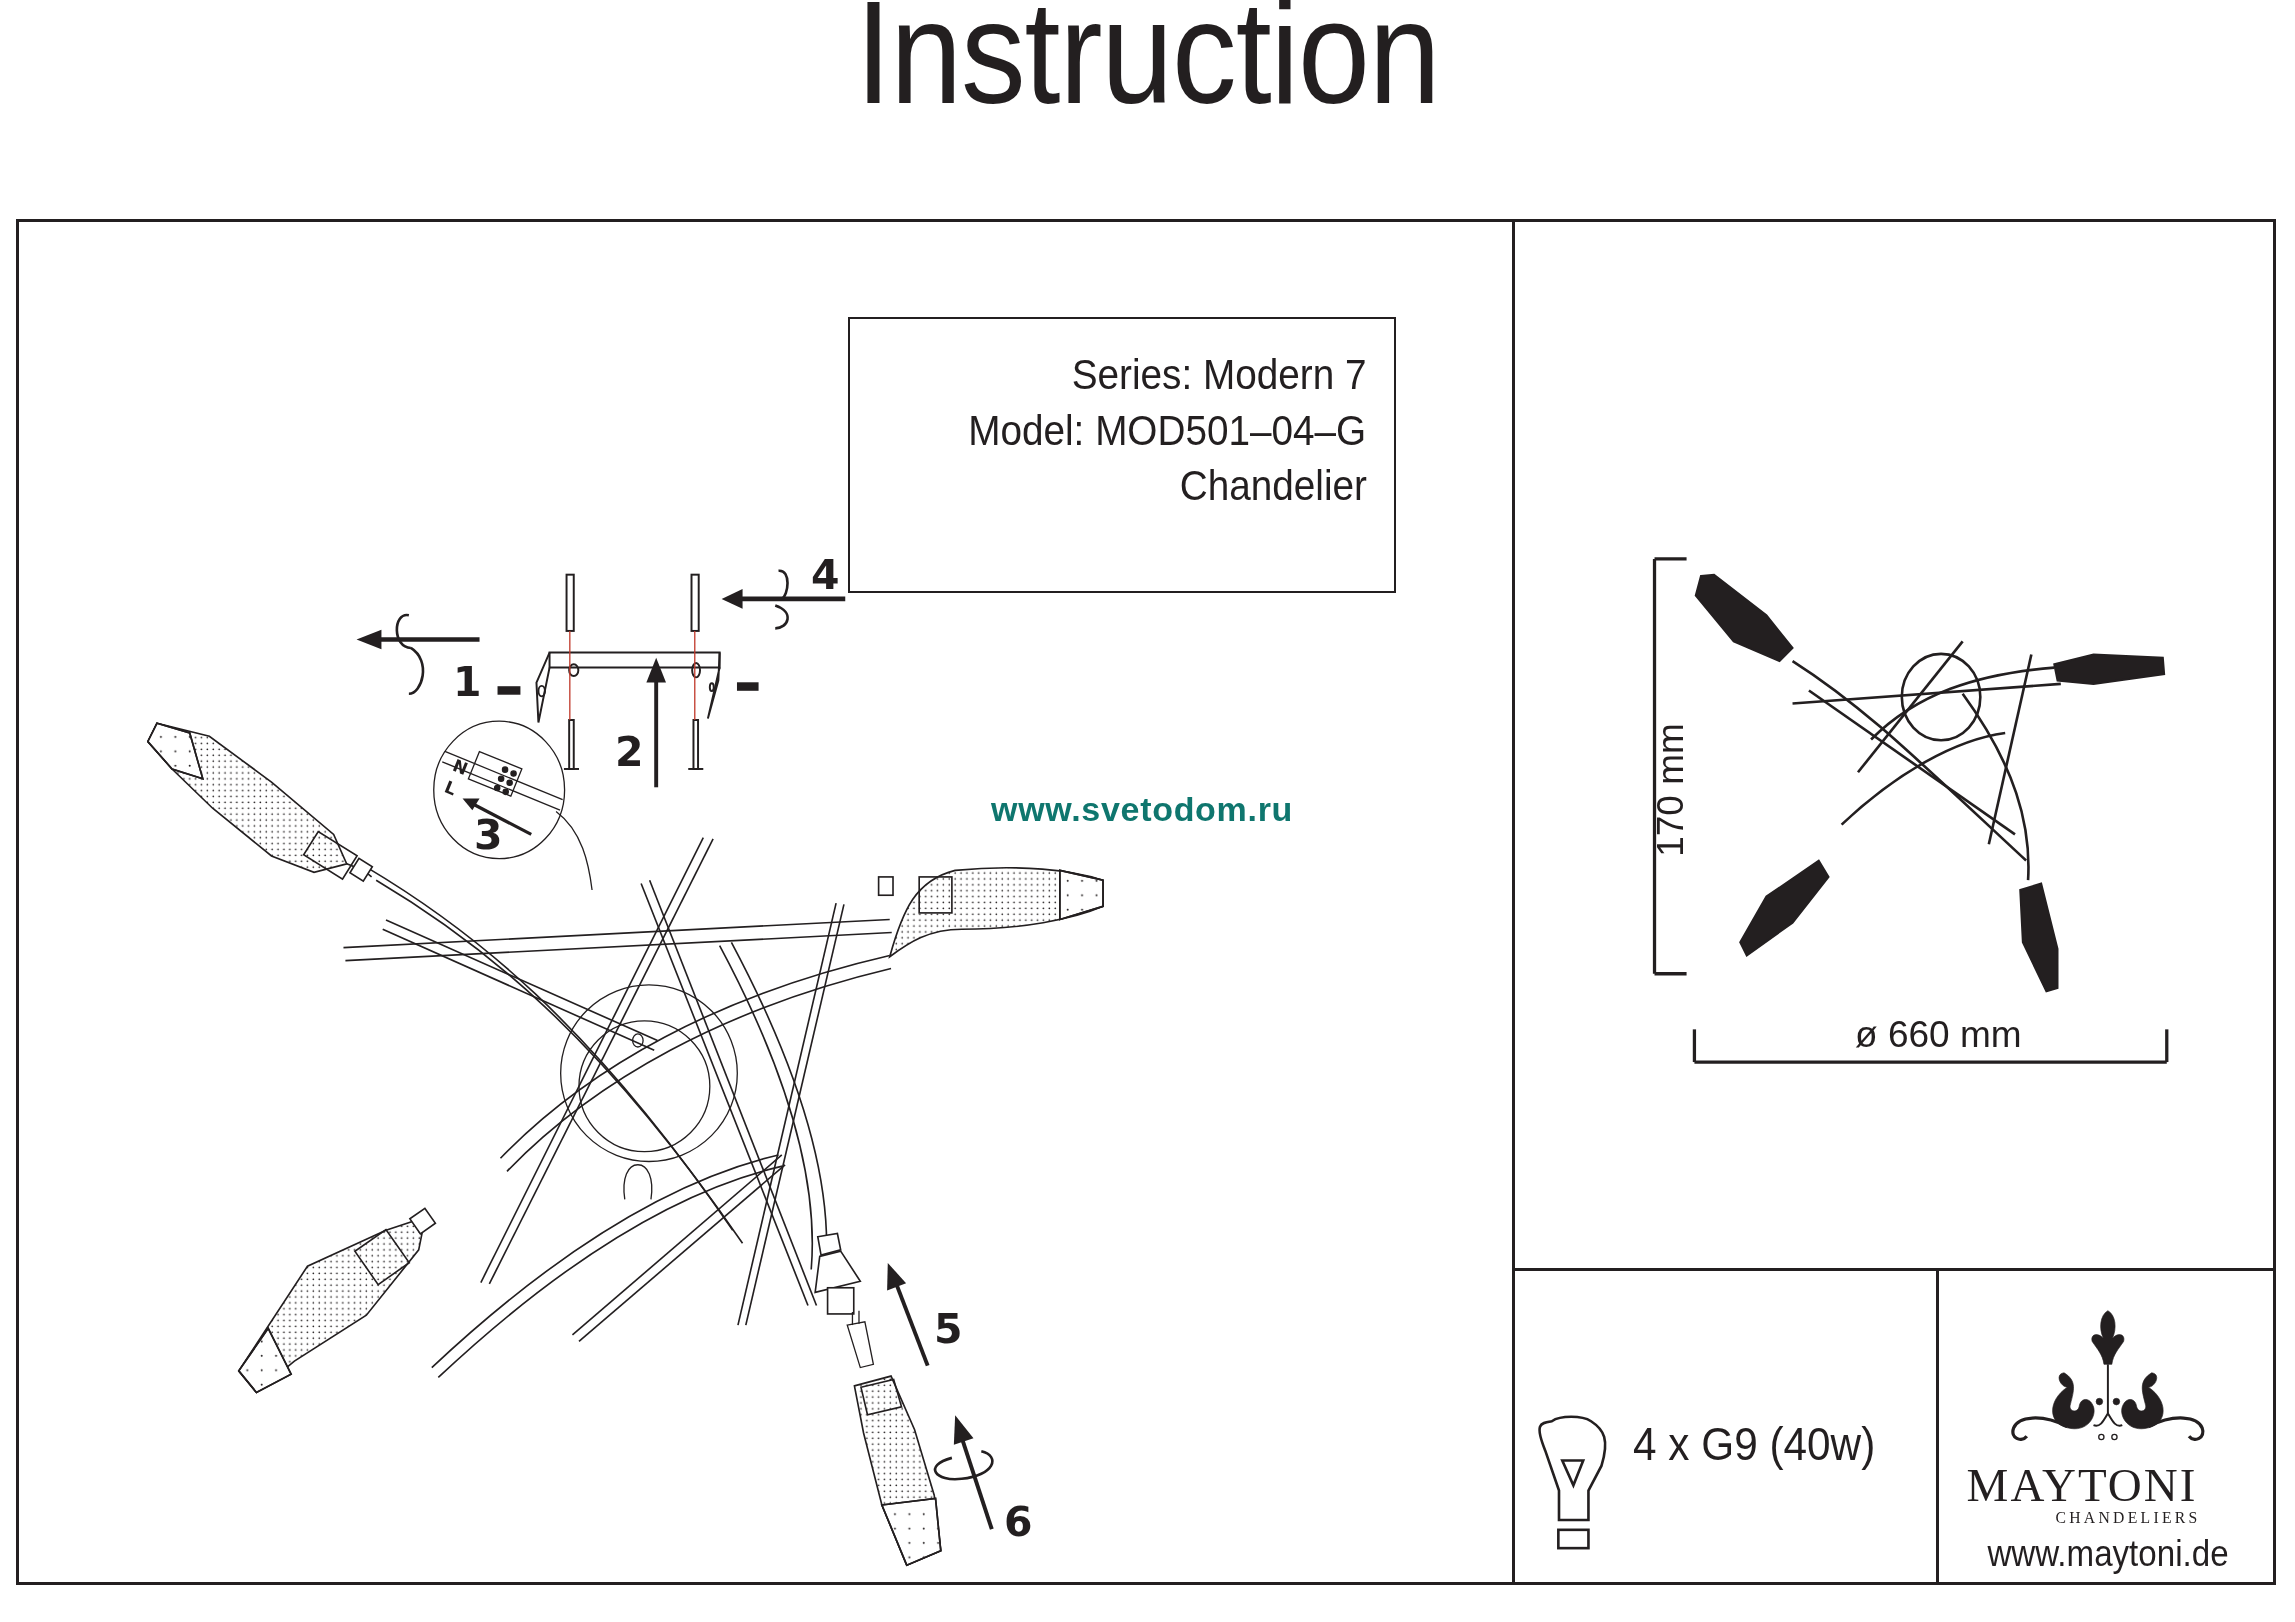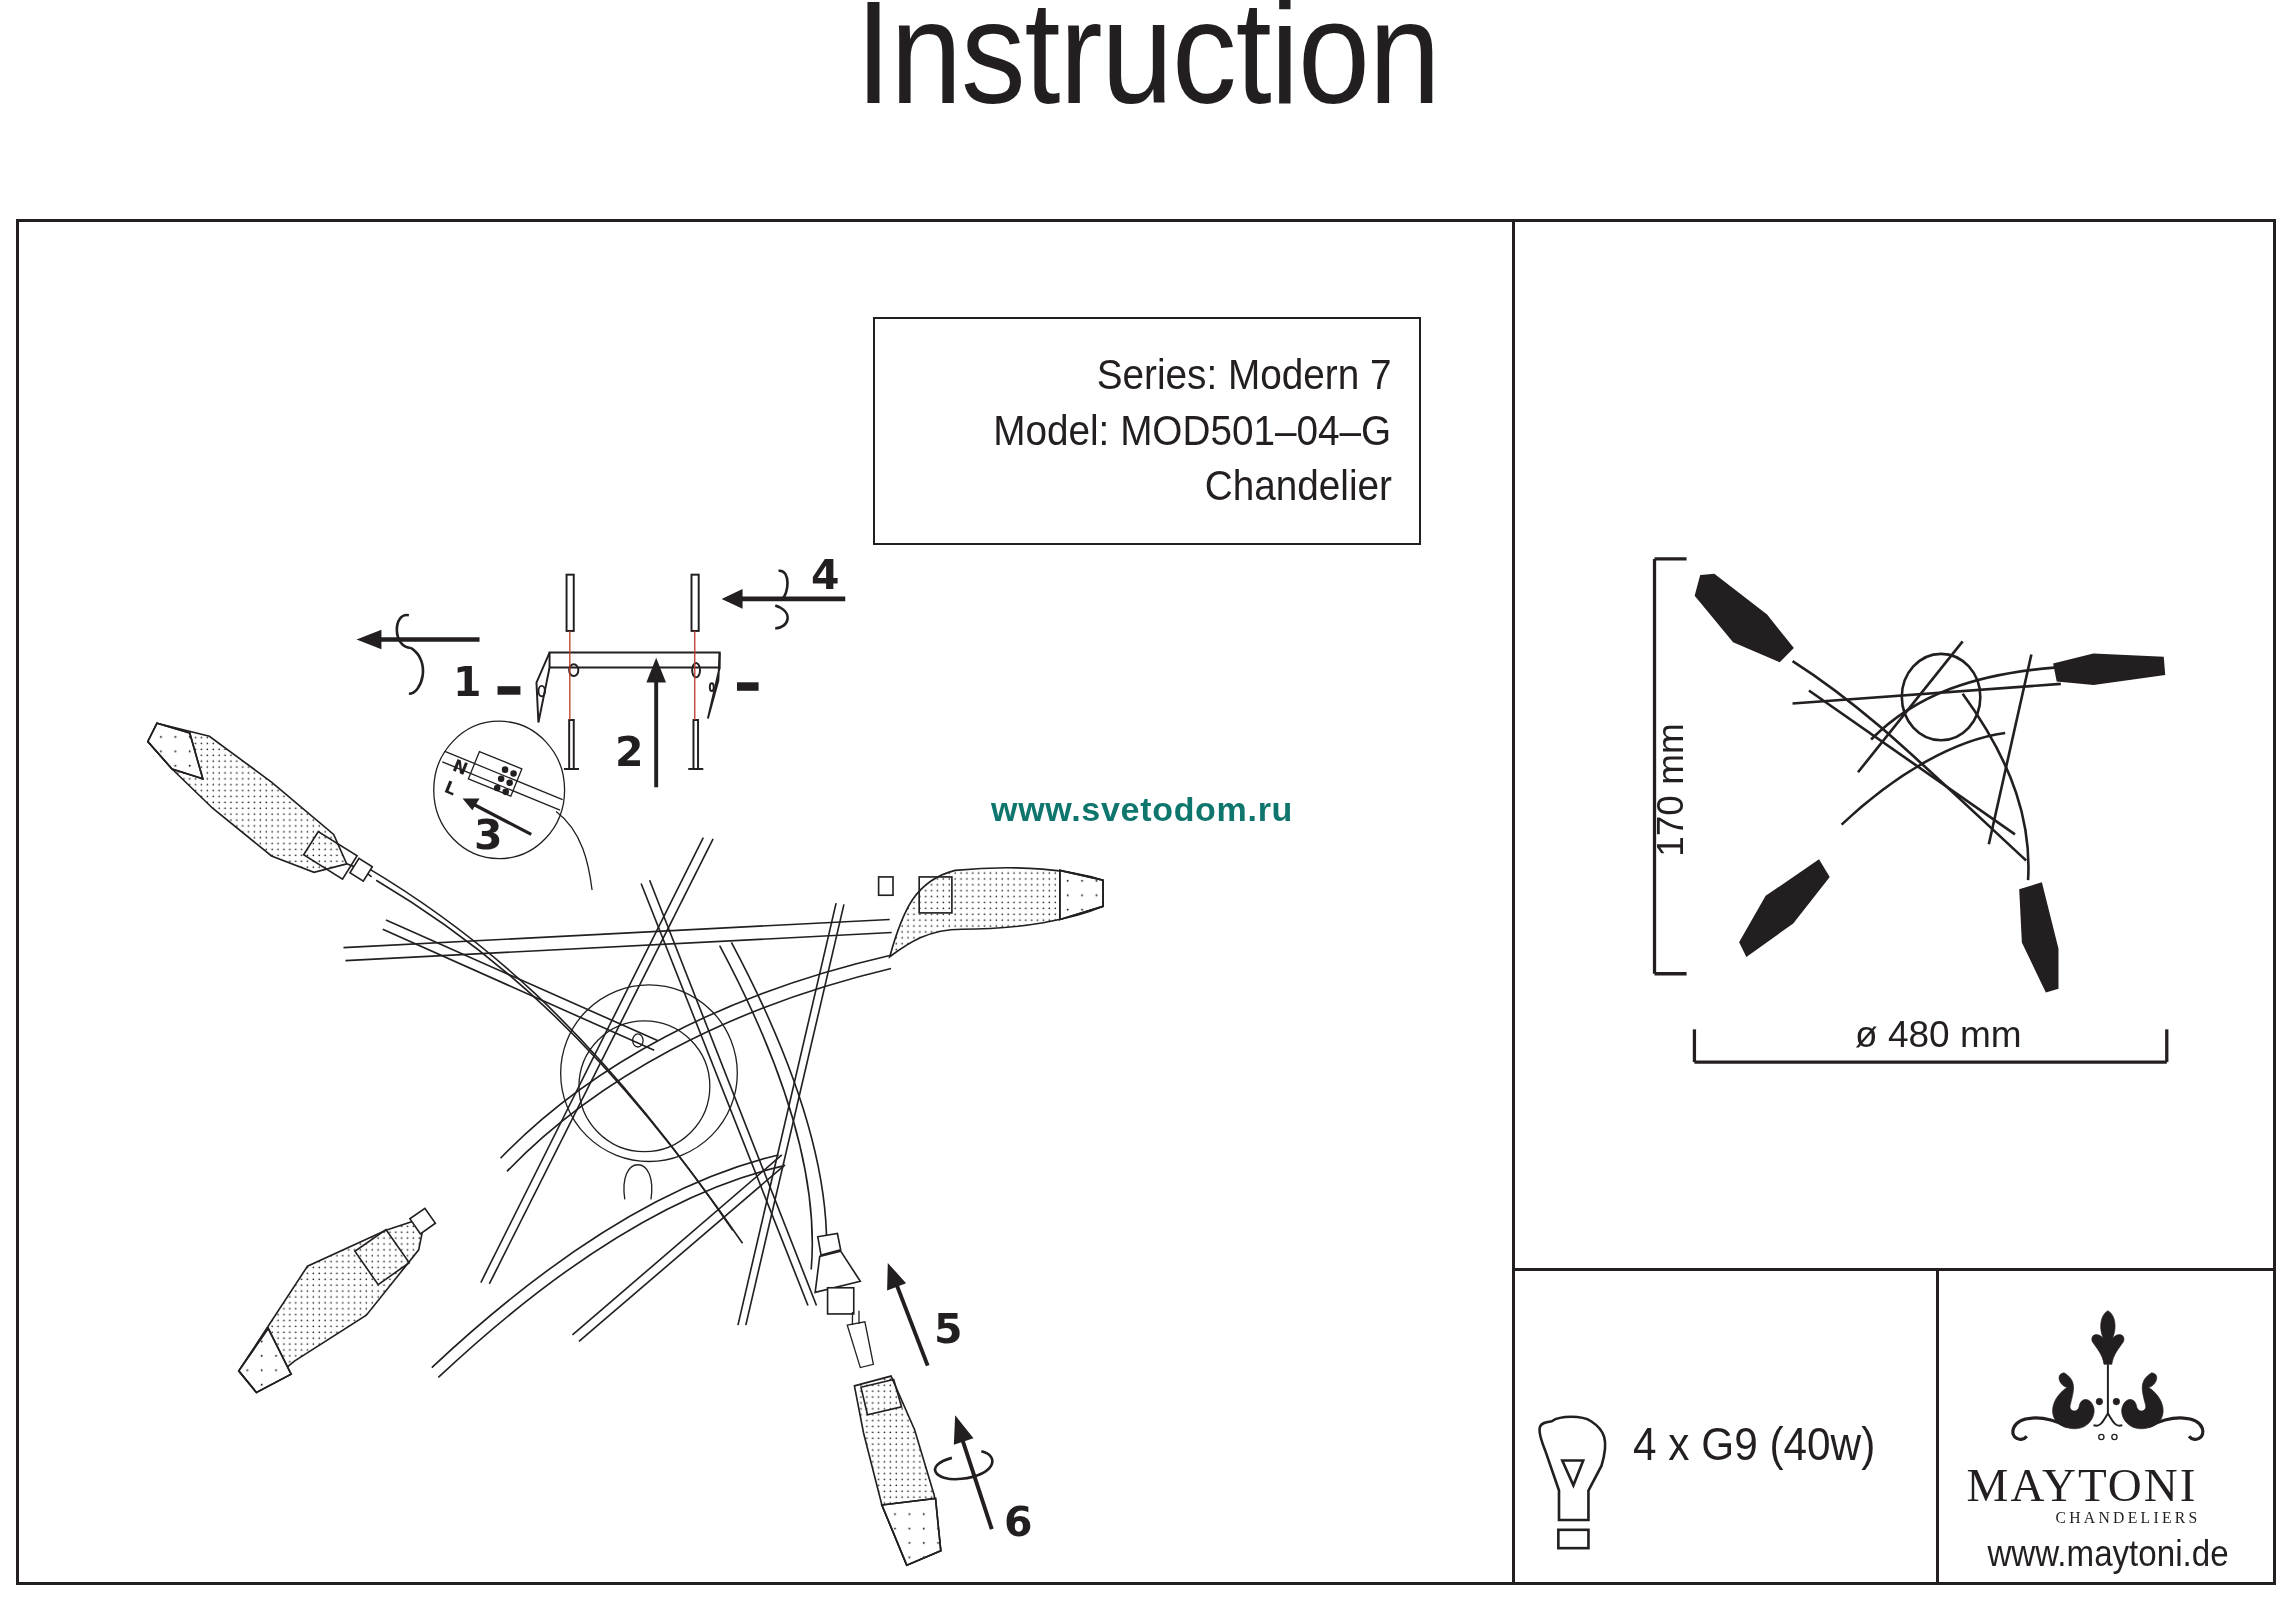--- a/index.html
+++ b/index.html
@@ -4,21 +4,21 @@
 <style>
   html, body { margin:0; padding:0; background:#ffffff; }
   body { width:2295px; height:1623px; position:relative; overflow:hidden;
          font-family:"Liberation Sans", sans-serif; color:#231f20; }
   .abs { position:absolute; }
   #title { left:0; width:2295px; top:-21px; text-align:center; font-size:147px;
            line-height:1; transform:scaleX(0.88); transform-origin:1148px 0; letter-spacing:-1.3px; }
   #frame { left:16.4px; top:219px; width:2260px; height:1366px; border:3.3px solid #231f20; box-sizing:border-box; }
   .vline { background:#231f20; width:3.3px; }
   .hline { background:#231f20; height:3.3px; }
-  #infobox { left:873px; top:317px; width:548px; height:228px; border:2.6px solid #231f20; box-sizing:border-box; }
+  #infobox { left:848px; top:317px; width:548px; height:276px; border:2.6px solid #231f20; box-sizing:border-box; }
   .info-line { position:absolute; right:27.5px; font-size:43px; line-height:1; transform:scaleX(0.9); transform-origin:right; white-space:nowrap; }
   #watermark { left:991px; top:790px; font-size:34px; font-weight:bold; color:#0f766e; letter-spacing:0.7px; }
   .step { position:absolute; font-family:"DejaVu Sans", sans-serif; font-weight:bold; font-size:41px; color:#231f20; line-height:1; }
   svg { position:absolute; left:0; top:0; }
   #dim-h-label { left:1855px; top:1014px; font-size:37px; }
   #dim-v-label { left:1604px; top:769px; font-size:37px; transform:rotate(-90deg); transform-origin:center; white-space:nowrap; }
   #bulb-text { left:1633px; top:1417px; font-size:46px; transform:scaleX(0.92); transform-origin:left; white-space:nowrap; }
   #brand { left:1940px; width:284px; text-align:center; top:1458px; font-family:"Liberation Serif", serif; font-size:47px; letter-spacing:2px; }
   #brand-sub { left:1940px; width:336px; text-align:center; top:1509px; font-family:"Liberation Serif", serif; font-size:15.7px; letter-spacing:3.3px;margin-left:20px; }
   #brand-url { left:1940px; width:336px; text-align:center; top:1533px; font-size:36px; transform:scaleX(0.92); }
@@ -224,21 +224,21 @@
 <div class="step" style="left:615px;top:732px;">2</div>
 <div class="step" style="left:474px;top:815px;">3</div>
 <div class="step" style="left:811px;top:555px;">4</div>
 <div class="step" style="left:934px;top:1309px;">5</div>
 <div class="step" style="left:1004px;top:1502px;">6</div>
 
 <div class="step" style="left:453px;top:759px;font-size:17px;transform:rotate(22deg);">N</div>
 <div class="step" style="left:445px;top:780px;font-size:17px;transform:rotate(22deg);">L</div>
 
 <div id="dim-v-label" class="abs">170 mm</div>
-<div id="dim-h-label" class="abs">ø 480 mm</div>
+<div id="dim-h-label" class="abs">ø 660 mm</div>
 
 <svg width="2295" height="1623" viewBox="0 0 3508 2480" style="pointer-events:none;">
   <g stroke="#231f20" stroke-width="4" fill="none">
     <path d="M2383 2323 L2383 2278 L2362 2217 C2345 2175 2355 2175 2372 2172 C2385 2163 2418 2163 2432 2172 C2452 2185 2460 2200 2448 2240 L2428 2278 L2428 2323 Z"></path>
     <path d="M2388 2252 L2420 2252 L2405 2290 Z" transform="translate(0,-20)"></path>
     <rect x="2382" y="2338" width="46" height="28"></rect>
   </g>
 </svg>
 <div id="bulb-text" class="abs">4 x G9 (40w)</div>
 

